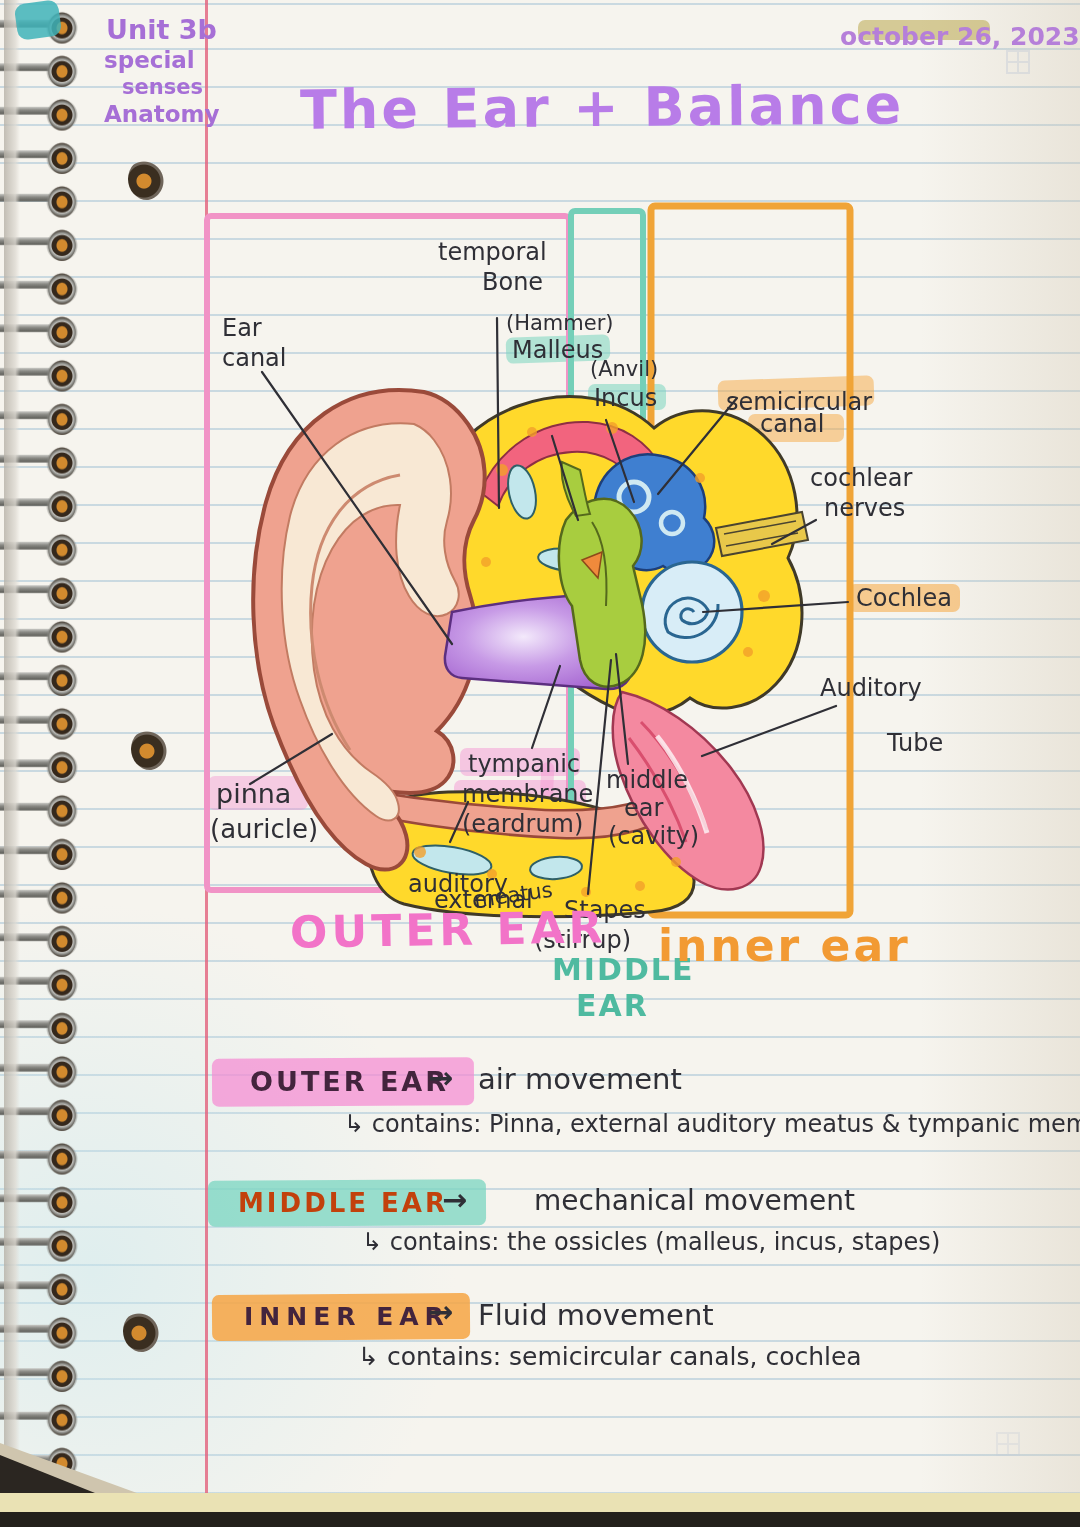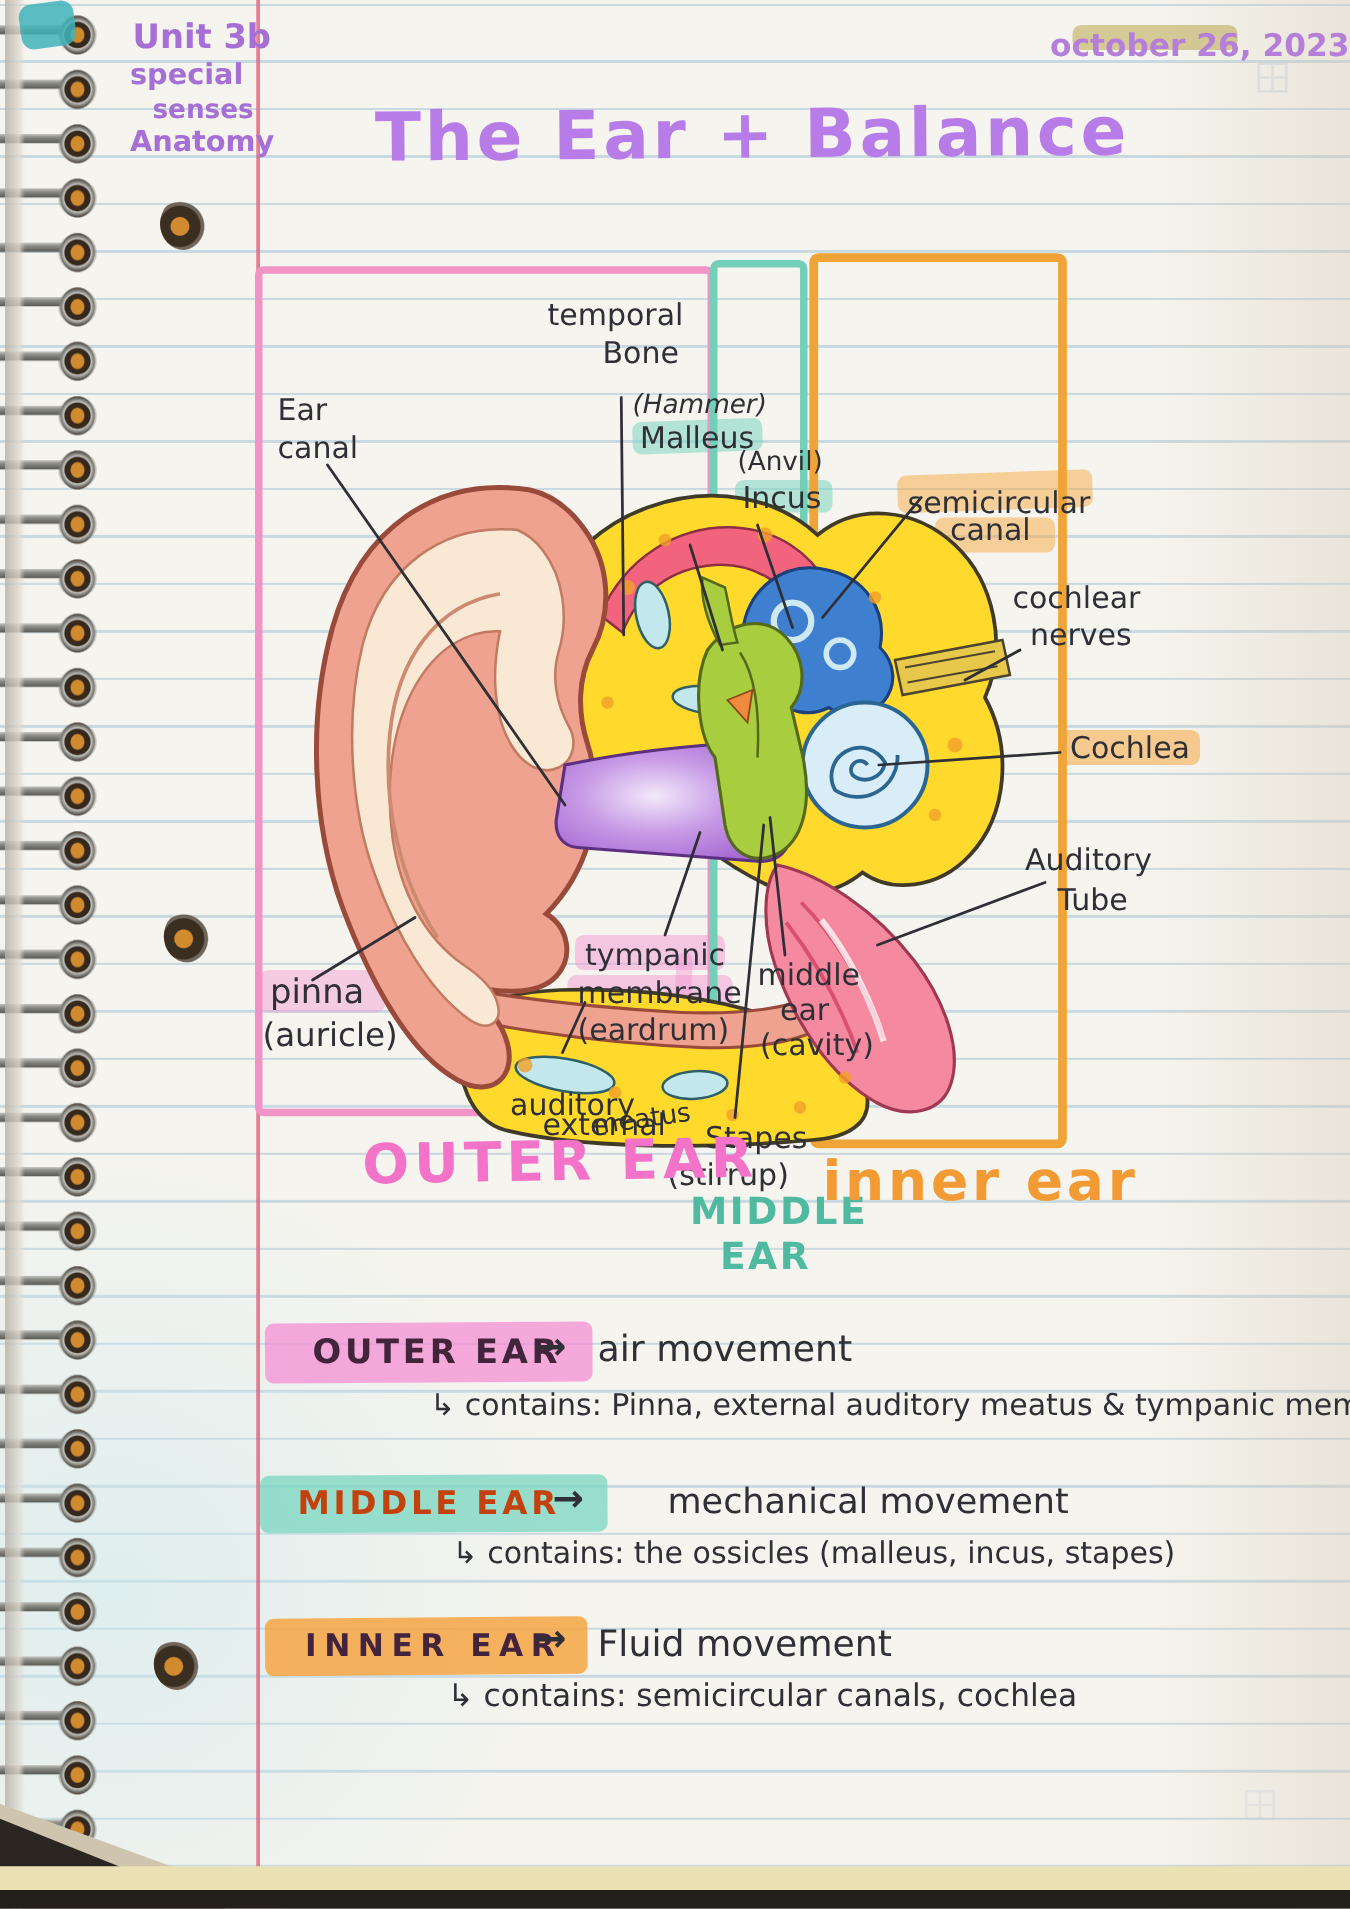--- a/index.html
+++ b/index.html
@@ -164,31 +164,31 @@
       <line x1="250" y1="784" x2="332" y2="734"></line>
       <line x1="532" y1="748" x2="560" y2="666"></line>
       <line x1="628" y1="764" x2="616" y2="654"></line>
       <line x1="450" y1="842" x2="468" y2="802"></line>
       <line x1="588" y1="894" x2="611" y2="660"></line>
     </g>
   </svg>
 
   <div class="hw" style="left:438px;top:240px;">temporal</div>
   <div class="hw" style="left:482px;top:270px;">Bone</div>
-  <div class="hw hw-sm" style="left:506px;top:312px;font-style:italic;">(Hammer)</div>
+  <div class="hw hw-sm" style="left:506px;top:312px;">(Hammer)</div>
   <div class="hw" style="left:512px;top:338px;">Malleus</div>
   <div class="hw hw-sm" style="left:590px;top:358px;">(Anvil)</div>
   <div class="hw" style="left:594px;top:386px;">Incus</div>
   <div class="hw" style="left:726px;top:380px;margin-top:10px;">semicircular</div>
   <div class="hw" style="left:760px;top:412px;">canal</div>
   <div class="hw" style="left:810px;top:466px;">cochlear</div>
   <div class="hw" style="left:824px;top:496px;">nerves</div>
   <div class="hw" style="left:856px;top:586px;">Cochlea</div>
   <div class="hw" style="left:820px;top:676px;">Auditory</div>
-  <div class="hw" style="left:846px;top:708px;">Tube</div>
+  <div class="hw" style="left:846px;top:731px;padding-left:41px;">Tube</div>
   <div class="hw" style="left:222px;top:316px;">Ear</div>
   <div class="hw" style="left:222px;top:346px;">canal</div>
   <div class="hw" style="left:216px;top:780px;font-size:27px;text-align:right;">pinna</div>
   <div class="hw" style="left:210px;top:816px;font-size:26px;">(auricle)</div>
   <div class="hw" style="left:468px;top:752px;">tympanic</div>
   <div class="hw" style="left:462px;top:782px;">membrane</div>
   <div class="hw" style="left:462px;top:812px;">(eardrum)</div>
   <div class="hw" style="left:606px;top:768px;">middle</div>
   <div class="hw" style="left:624px;top:796px;">ear</div>
   <div class="hw" style="left:608px;top:824px;">(cavity)</div>

